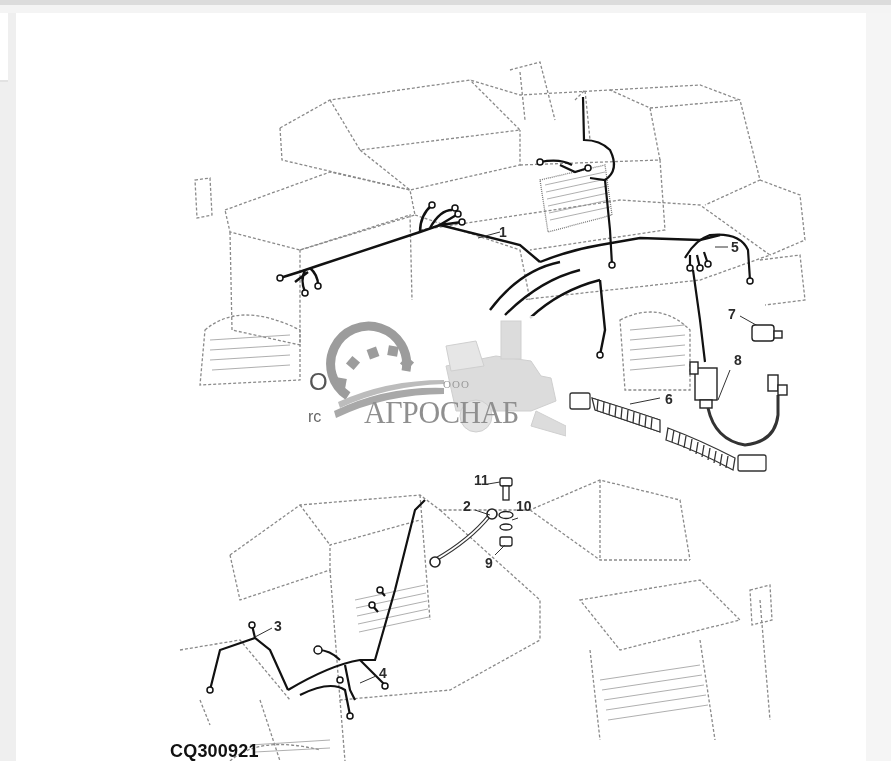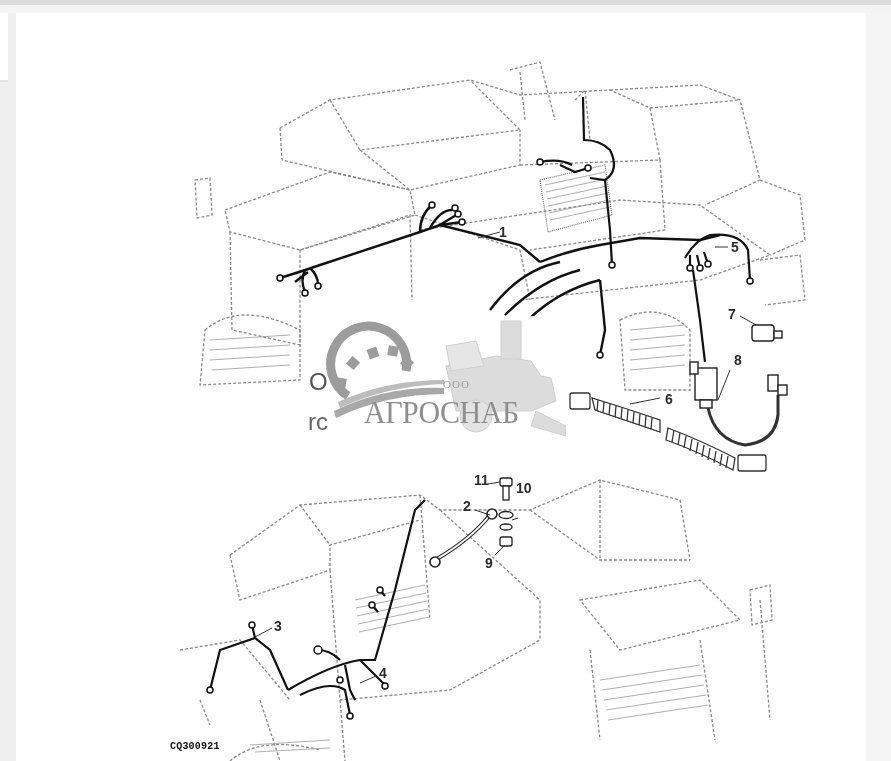--- a/index.html
+++ b/index.html
@@ -35,42 +35,41 @@
   .callout {
     position: absolute; font-weight: bold; font-size: 14px; color: #2b2b2b;
     font-family: "Liberation Sans", sans-serif;
   }
   .callout .bubble {
     position: absolute; left: -4px; top: -3px; width: 22px; height: 22px;
     border-radius: 50%; background: #ececec; z-index: -1;
   }
   .fig-id {
     position: absolute; left: 170px; top: 741px;
-    font-weight: bold; font-size: 10px; color: #111;
+    font-weight: bold; font-size: 18px; color: #111;
     letter-spacing: 0.2px;
-    font-family: Liberation Mono, monospace;
   }
   .watermark {
     position: absolute; left: 326px; top: 316px; width: 240px; height: 130px;
     background: rgba(255,255,255,0.85);
   }
   .wm-ooo {
     position: absolute; left: 443px; top: 378px; font-size: 11px; color: #9a9a9a;
     font-family: "Liberation Serif", serif; letter-spacing: 1px;
   }
   .wm-name {
     position: absolute; left: 364px; top: 396px; font-size: 30px; color: #8f8f8f;
     font-family: "Liberation Serif", serif; letter-spacing: -0.5px;
     transform: scaleY(1.05);
   }
   .partial-o {
     position: absolute; left: 309px; top: 368px; font-size: 24px; color: #555;
   }
   .partial-rc {
-    position: absolute; left: 308px; top: 408px; font-size: 24px; color: #666;
+    position: absolute; left: 308px; top: 408px; font-size: 16px; color: #666;
   }
 </style>
 </head>
 <body>
 
 <div class="topbar"></div>
 <div class="topstrip"></div>
 <div class="left-panel"></div>
 <div class="content"></div>
 <div class="right-gutter"></div>
@@ -253,21 +252,21 @@
 
 <div class="callout" style="left:499px; top:224px;"><span class="bubble"></span><span>1</span></div>
 <div class="callout" style="left:463px; top:498px;"><span>2</span></div>
 <div class="callout" style="left:274px; top:618px;"><span>3</span></div>
 <div class="callout" style="left:379px; top:665px;"><span>4</span></div>
 <div class="callout" style="left:731px; top:239px;"><span>5</span></div>
 <div class="callout" style="left:665px; top:391px;"><span class="bubble"></span><span>6</span></div>
 <div class="callout" style="left:728px; top:306px;"><span class="bubble"></span><span>7</span></div>
 <div class="callout" style="left:734px; top:352px;"><span class="bubble"></span><span>8</span></div>
 <div class="callout" style="left:485px; top:555px;"><span class="bubble"></span><span>9</span></div>
-<div class="callout" style="left:516px; top:480px;"><span class="bubble"></span><span>10</span></div>
+<div class="callout" style="left:516px; top:498px;"><span class="bubble"></span><span>10</span></div>
 <div class="callout" style="left:474px; top:472px;"><span class="bubble"></span><span>11</span></div>
 
 <div class="fig-id">CQ300921</div>
 
 <div class="watermark"></div>
 <svg style="position:absolute; left:326px; top:316px;" width="240" height="130" viewBox="0 0 240 130">
 
   <g fill="none" stroke="#9c9c9c" stroke-width="9">
     <path d="M22 80 A 38 38 0 1 1 80 55"></path>
   </g>

